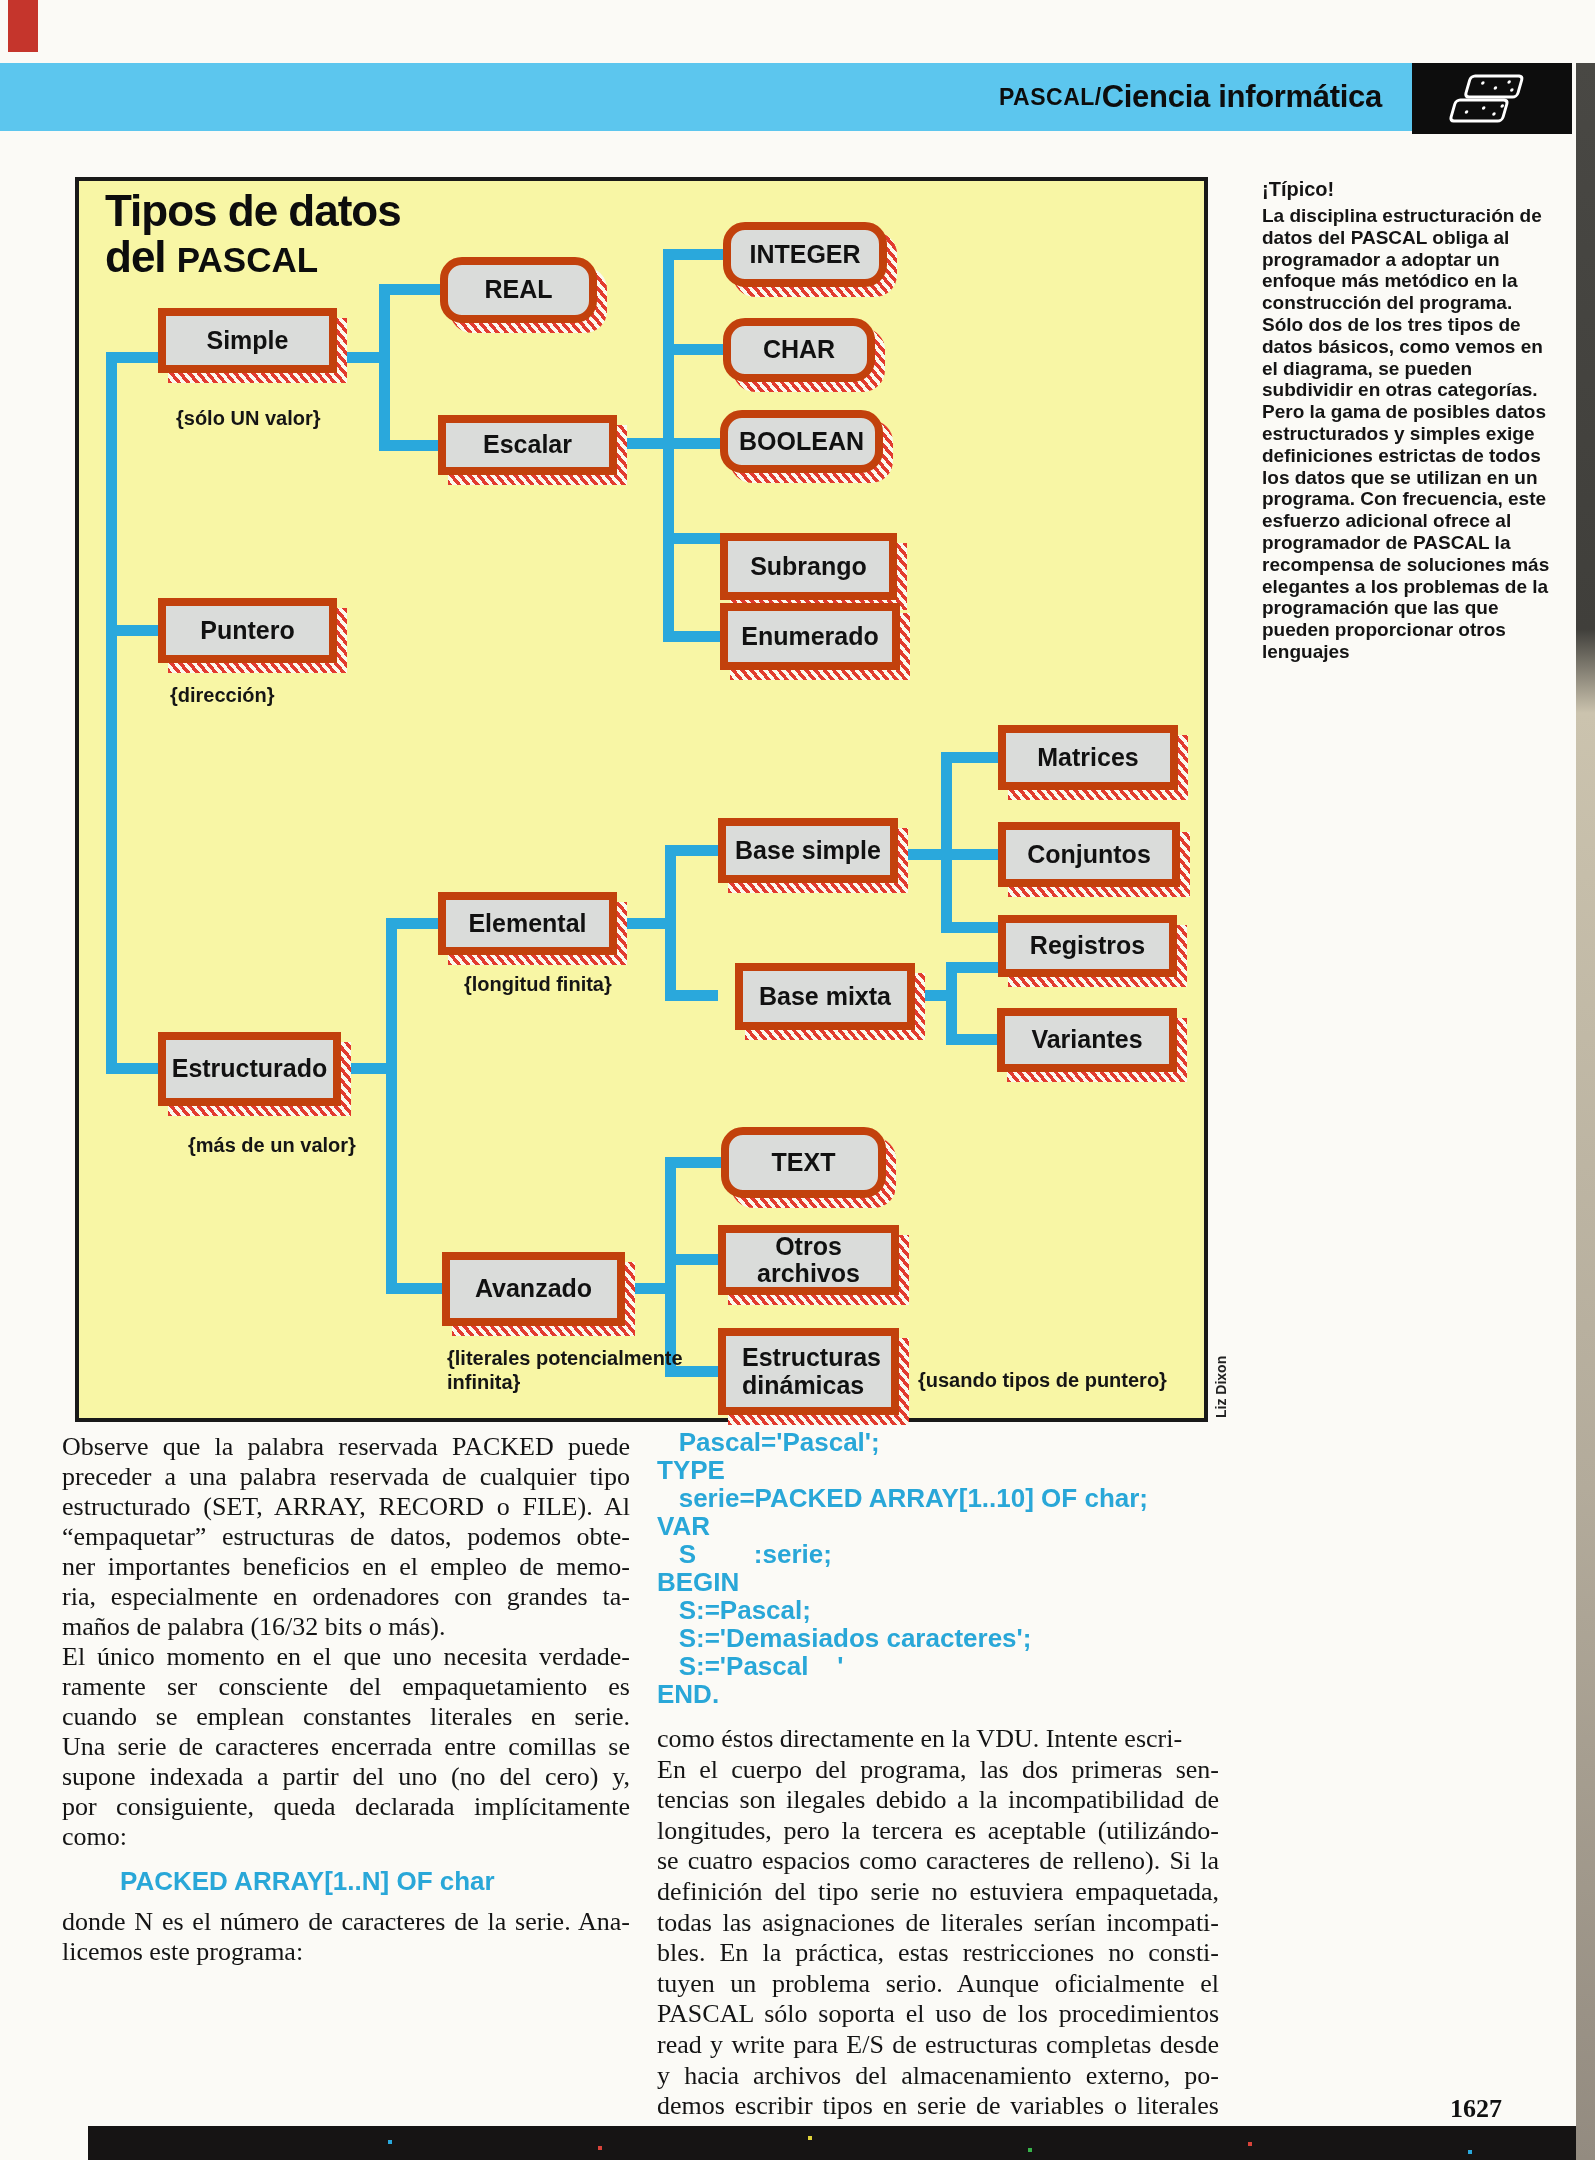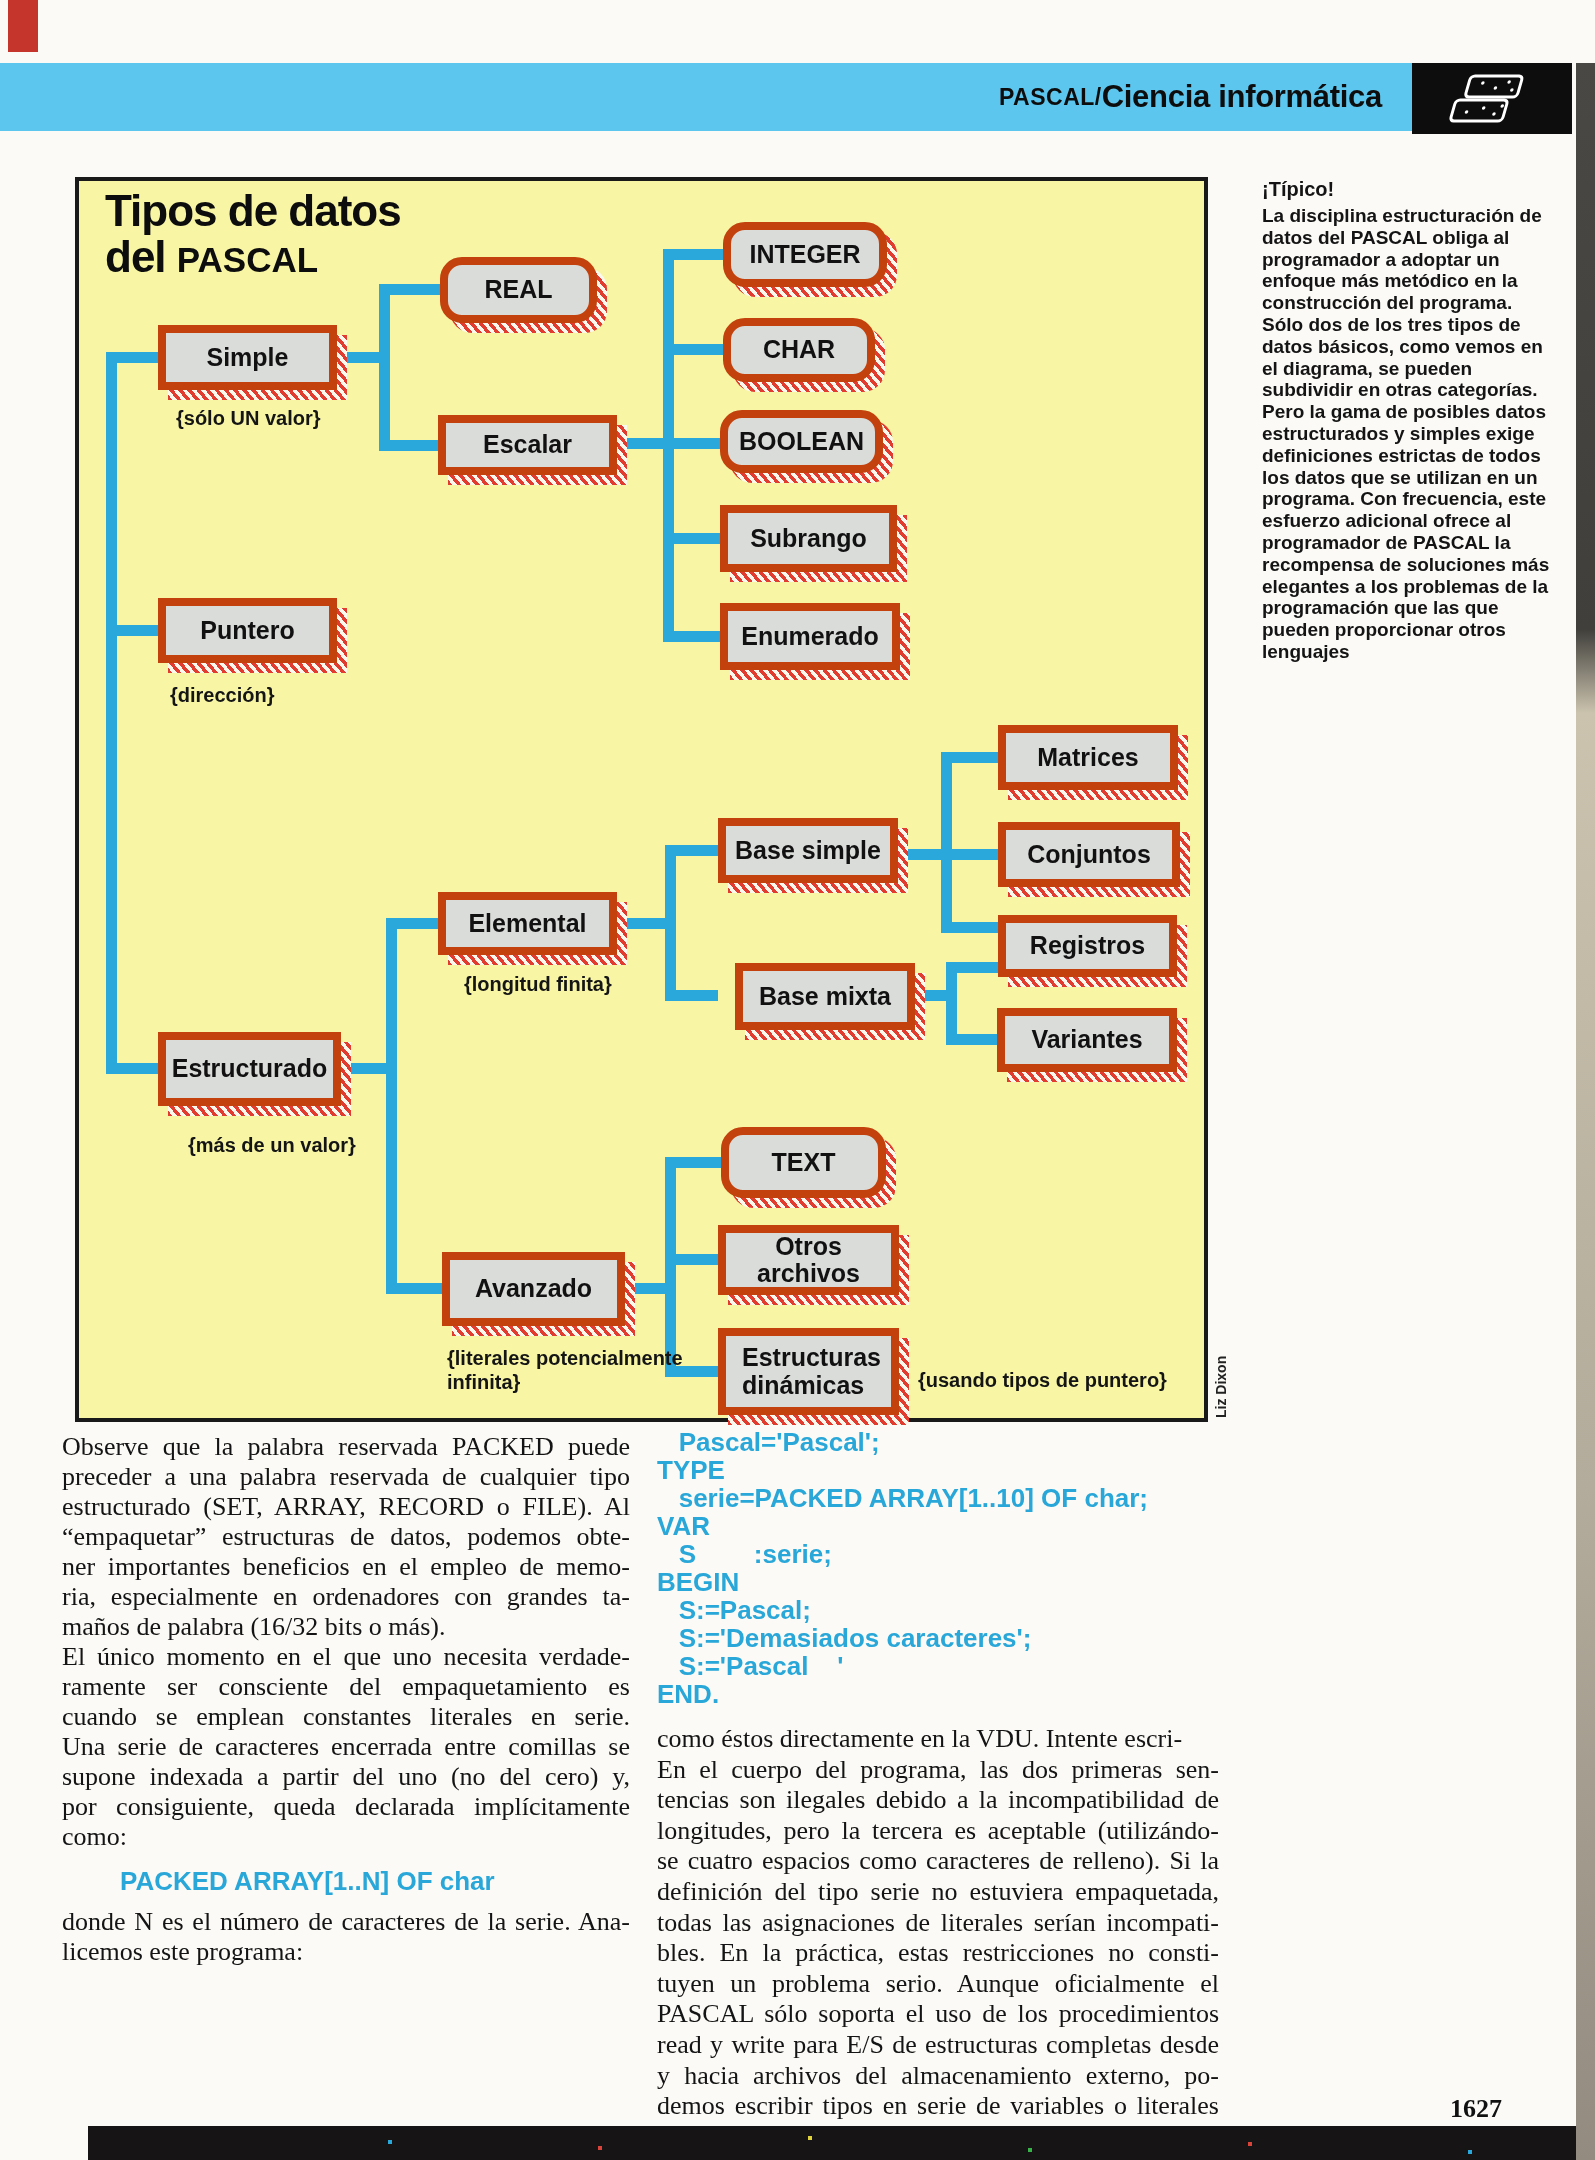--- a/index.html
+++ b/index.html
@@ -133,21 +133,21 @@
       <div class="cline" style="left: 952px; top: 922px; width: 46px; height: 11px;"></div>
       <div class="cline" style="left: 898px; top: 990px; width: 59px; height: 11px;"></div>
       <div class="cline" style="left: 946px; top: 962px; width: 11px; height: 83px;"></div>
       <div class="cline" style="left: 957px; top: 962px; width: 41px; height: 11px;"></div>
       <div class="cline" style="left: 957px; top: 1034px; width: 40px; height: 11px;"></div>
       <div class="cline" style="left: 625px; top: 1283px; width: 51px; height: 11px;"></div>
       <div class="cline" style="left: 665px; top: 1157px; width: 11px; height: 220px;"></div>
       <div class="cline" style="left: 676px; top: 1157px; width: 45px; height: 11px;"></div>
       <div class="cline" style="left: 676px; top: 1254px; width: 42px; height: 11px;"></div>
       <div class="cline" style="left: 676px; top: 1366px; width: 42px; height: 11px;"></div>
-      <div class="node" style="left: 158px; top: 325px; width: 179px; height: 65px;">
+      <div class="node" style="left: 158px; top: 308px; width: 179px; height: 65px;">
         <div class="shadow"></div>
         <div class="face">Simple</div>
       </div>
       <div class="node" style="left: 158px; top: 598px; width: 179px; height: 65px;">
         <div class="shadow"></div>
         <div class="face">Puntero</div>
       </div>
       <div class="node" style="left: 158px; top: 1032px; width: 183px; height: 74px;">
         <div class="shadow"></div>
         <div class="face">Estructurado</div>
@@ -165,21 +165,21 @@
         <div class="face">INTEGER</div>
       </div>
       <div class="node rounded" style="left: 723px; top: 318px; width: 152px; height: 64px;">
         <div class="shadow"></div>
         <div class="face">CHAR</div>
       </div>
       <div class="node rounded" style="left: 720px; top: 410px; width: 163px; height: 63px;">
         <div class="shadow"></div>
         <div class="face">BOOLEAN</div>
       </div>
-      <div class="node" style="left: 720px; top: 505px; width: 177px; height: 67px;">
+      <div class="node" style="left: 720px; top: 533px; width: 177px; height: 67px;">
         <div class="shadow"></div>
         <div class="face">Subrango</div>
       </div>
       <div class="node" style="left: 720px; top: 603px; width: 180px; height: 67px;">
         <div class="shadow"></div>
         <div class="face">Enumerado</div>
       </div>
       <div class="node" style="left: 438px; top: 892px; width: 179px; height: 63px;">
         <div class="shadow"></div>
         <div class="face">Elemental</div>

